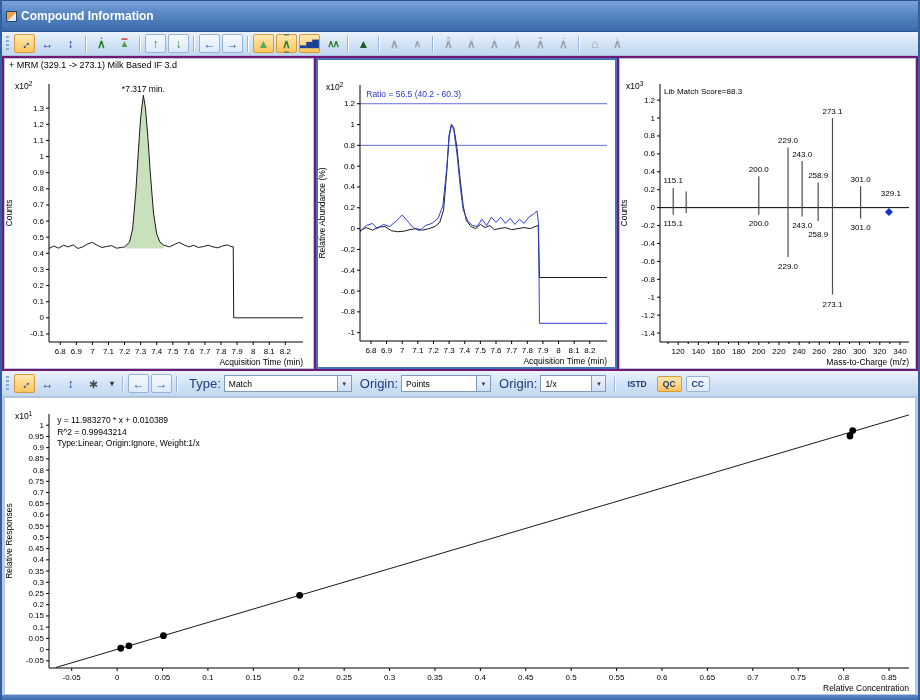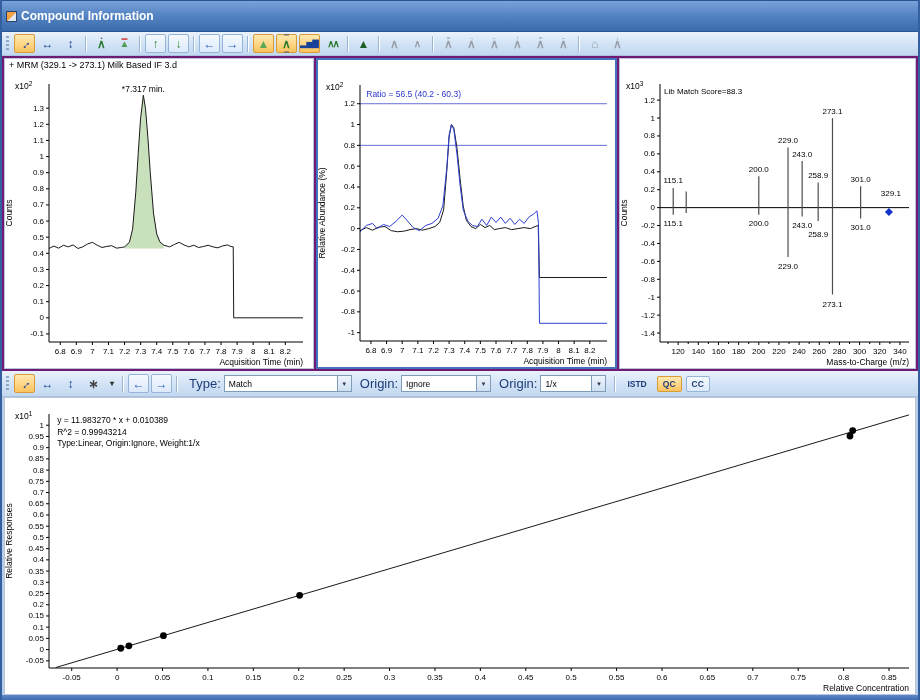--- a/index.html
+++ b/index.html
@@ -441,21 +441,21 @@
       <span class="tsep"></span>
 
       <span class="tblabel">Type:</span>
       <span class="combo" style="width:128px;">
         <span class="cval">Match</span>
         <span class="carrow">▾</span>
       </span>
 
       <span class="tblabel">Origin:</span>
       <span class="combo" style="width:90px;">
-        <span class="cval">Ignore</span>
+        <span class="cval">Points</span>
         <span class="carrow">▾</span>
       </span>
 
       <span class="tblabel">Origin:</span>
       <span class="combo" style="width:66px;align-items:center;">
         <span class="cval">1/x</span>
         <span class="carrow">▾</span>
       </span>
 
       <span class="tsep" style="margin-left:8px;"></span>

